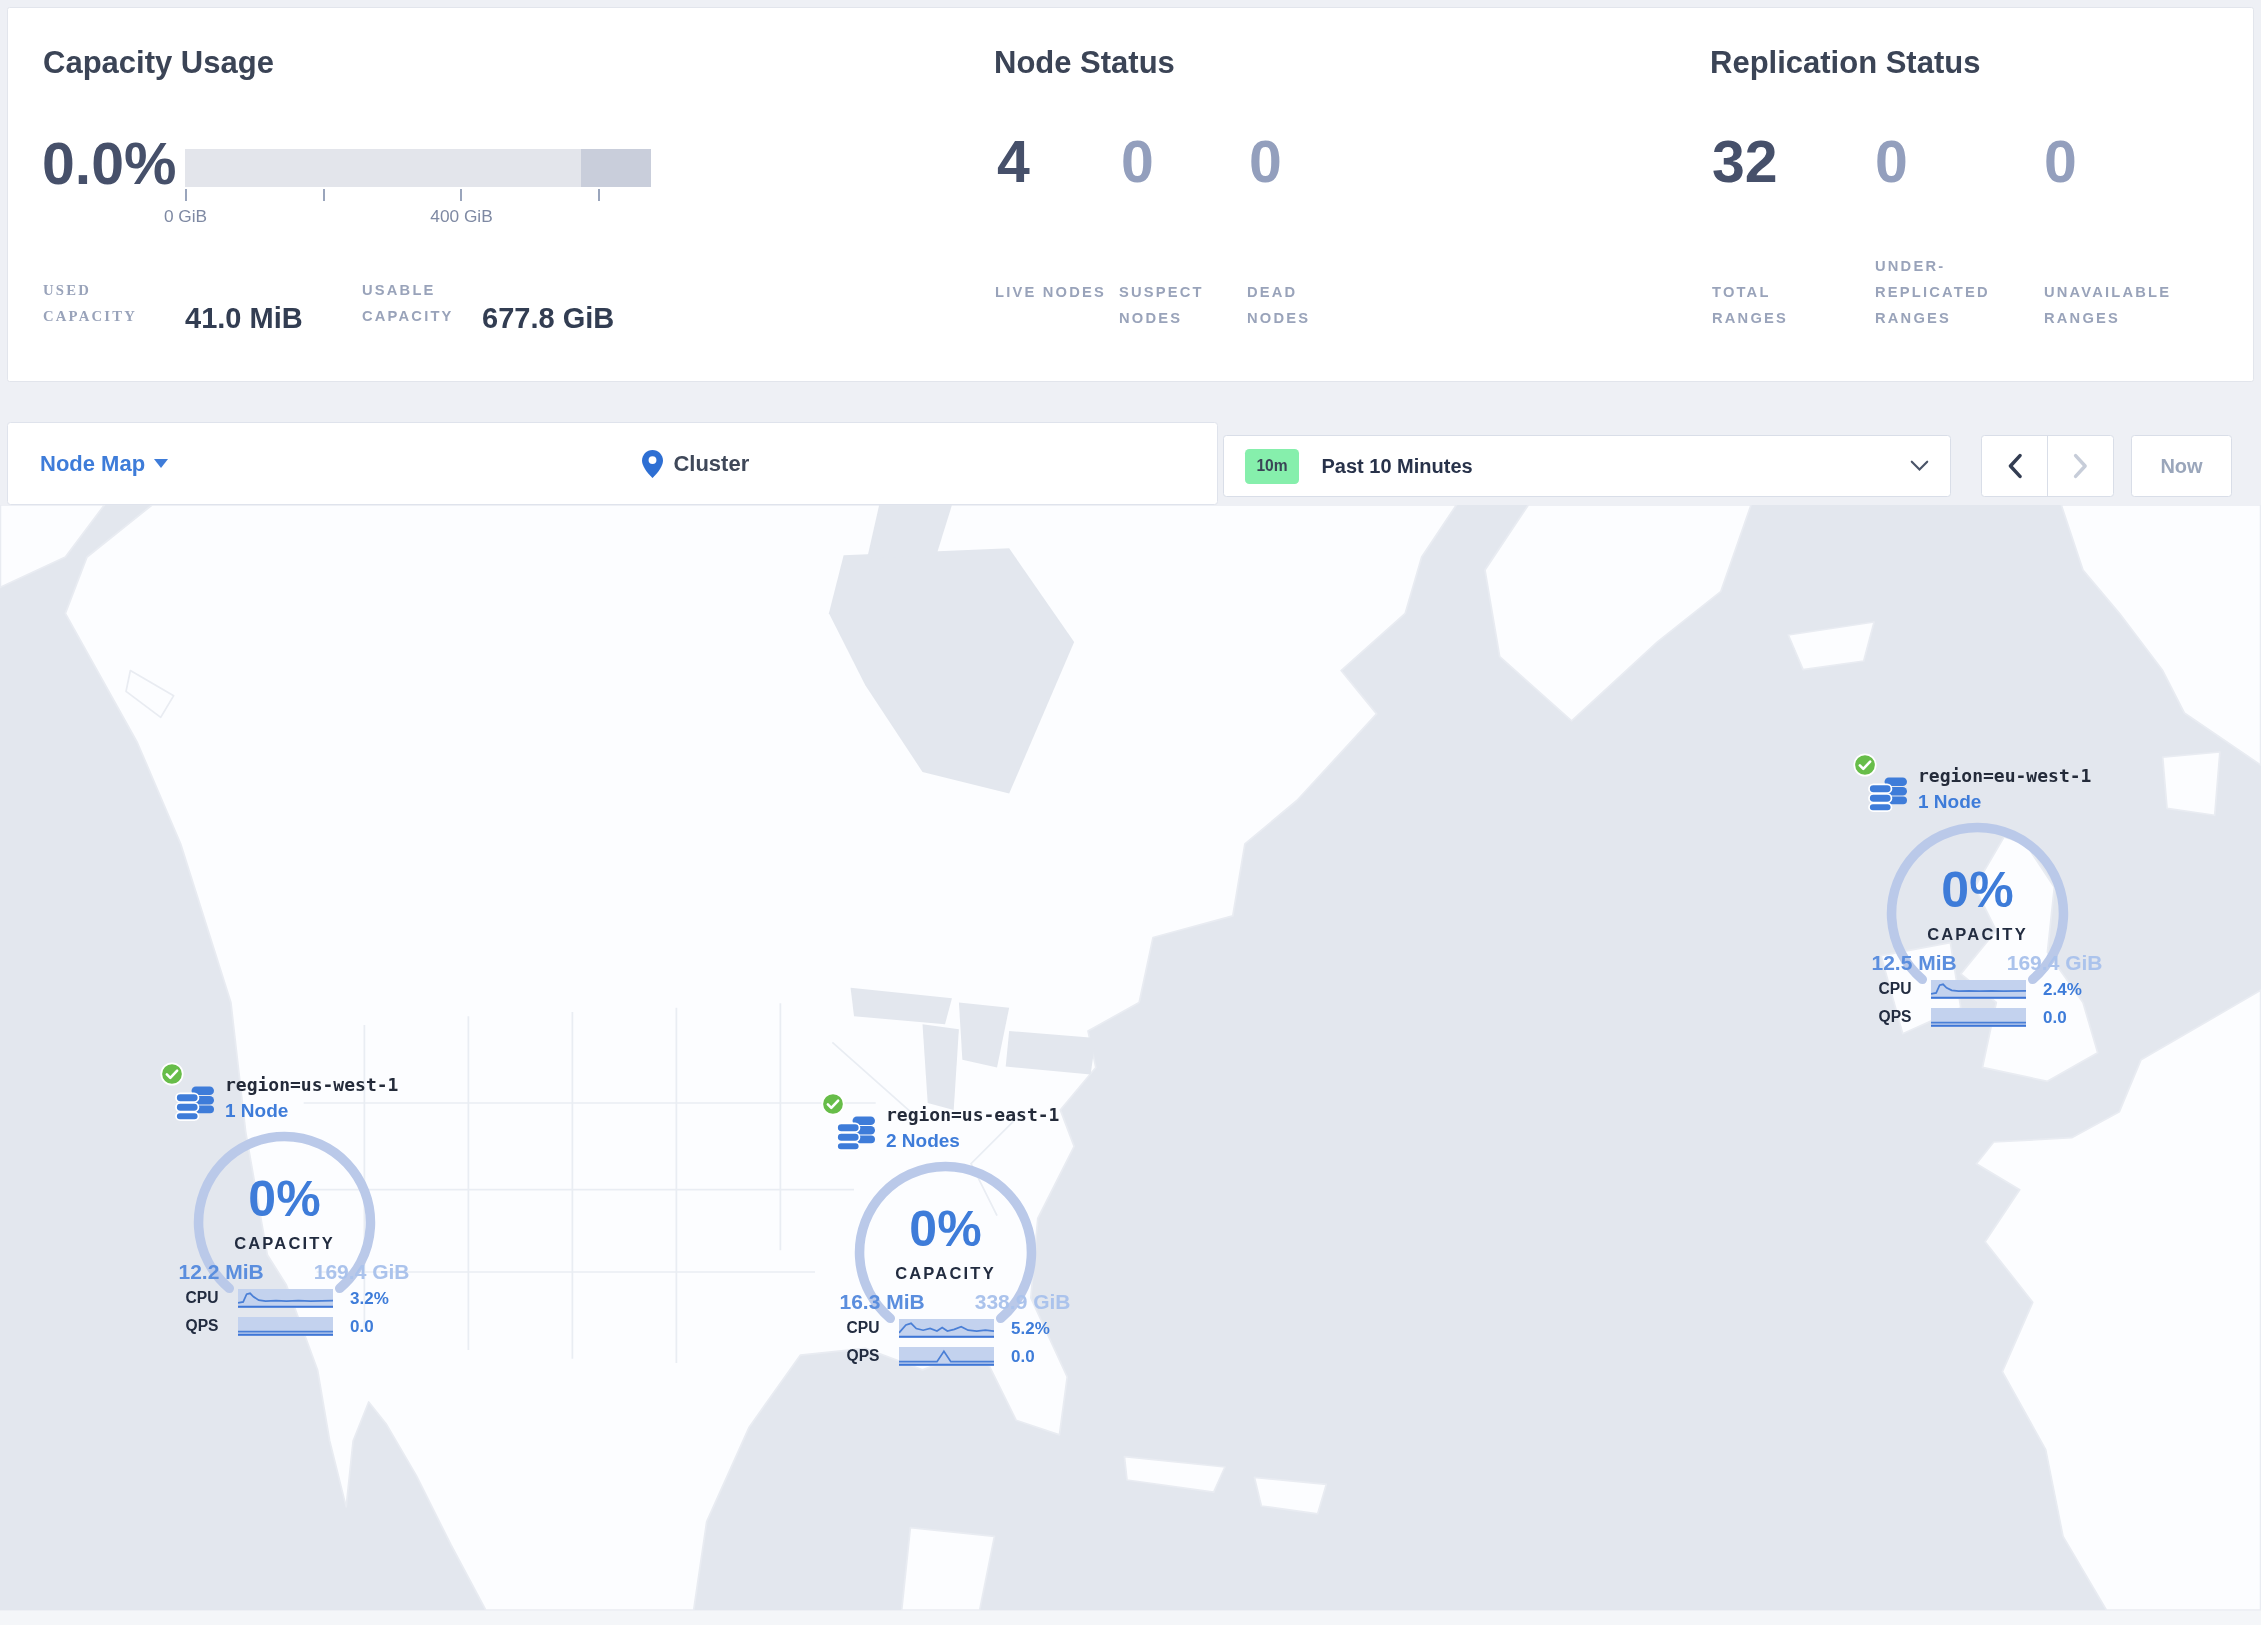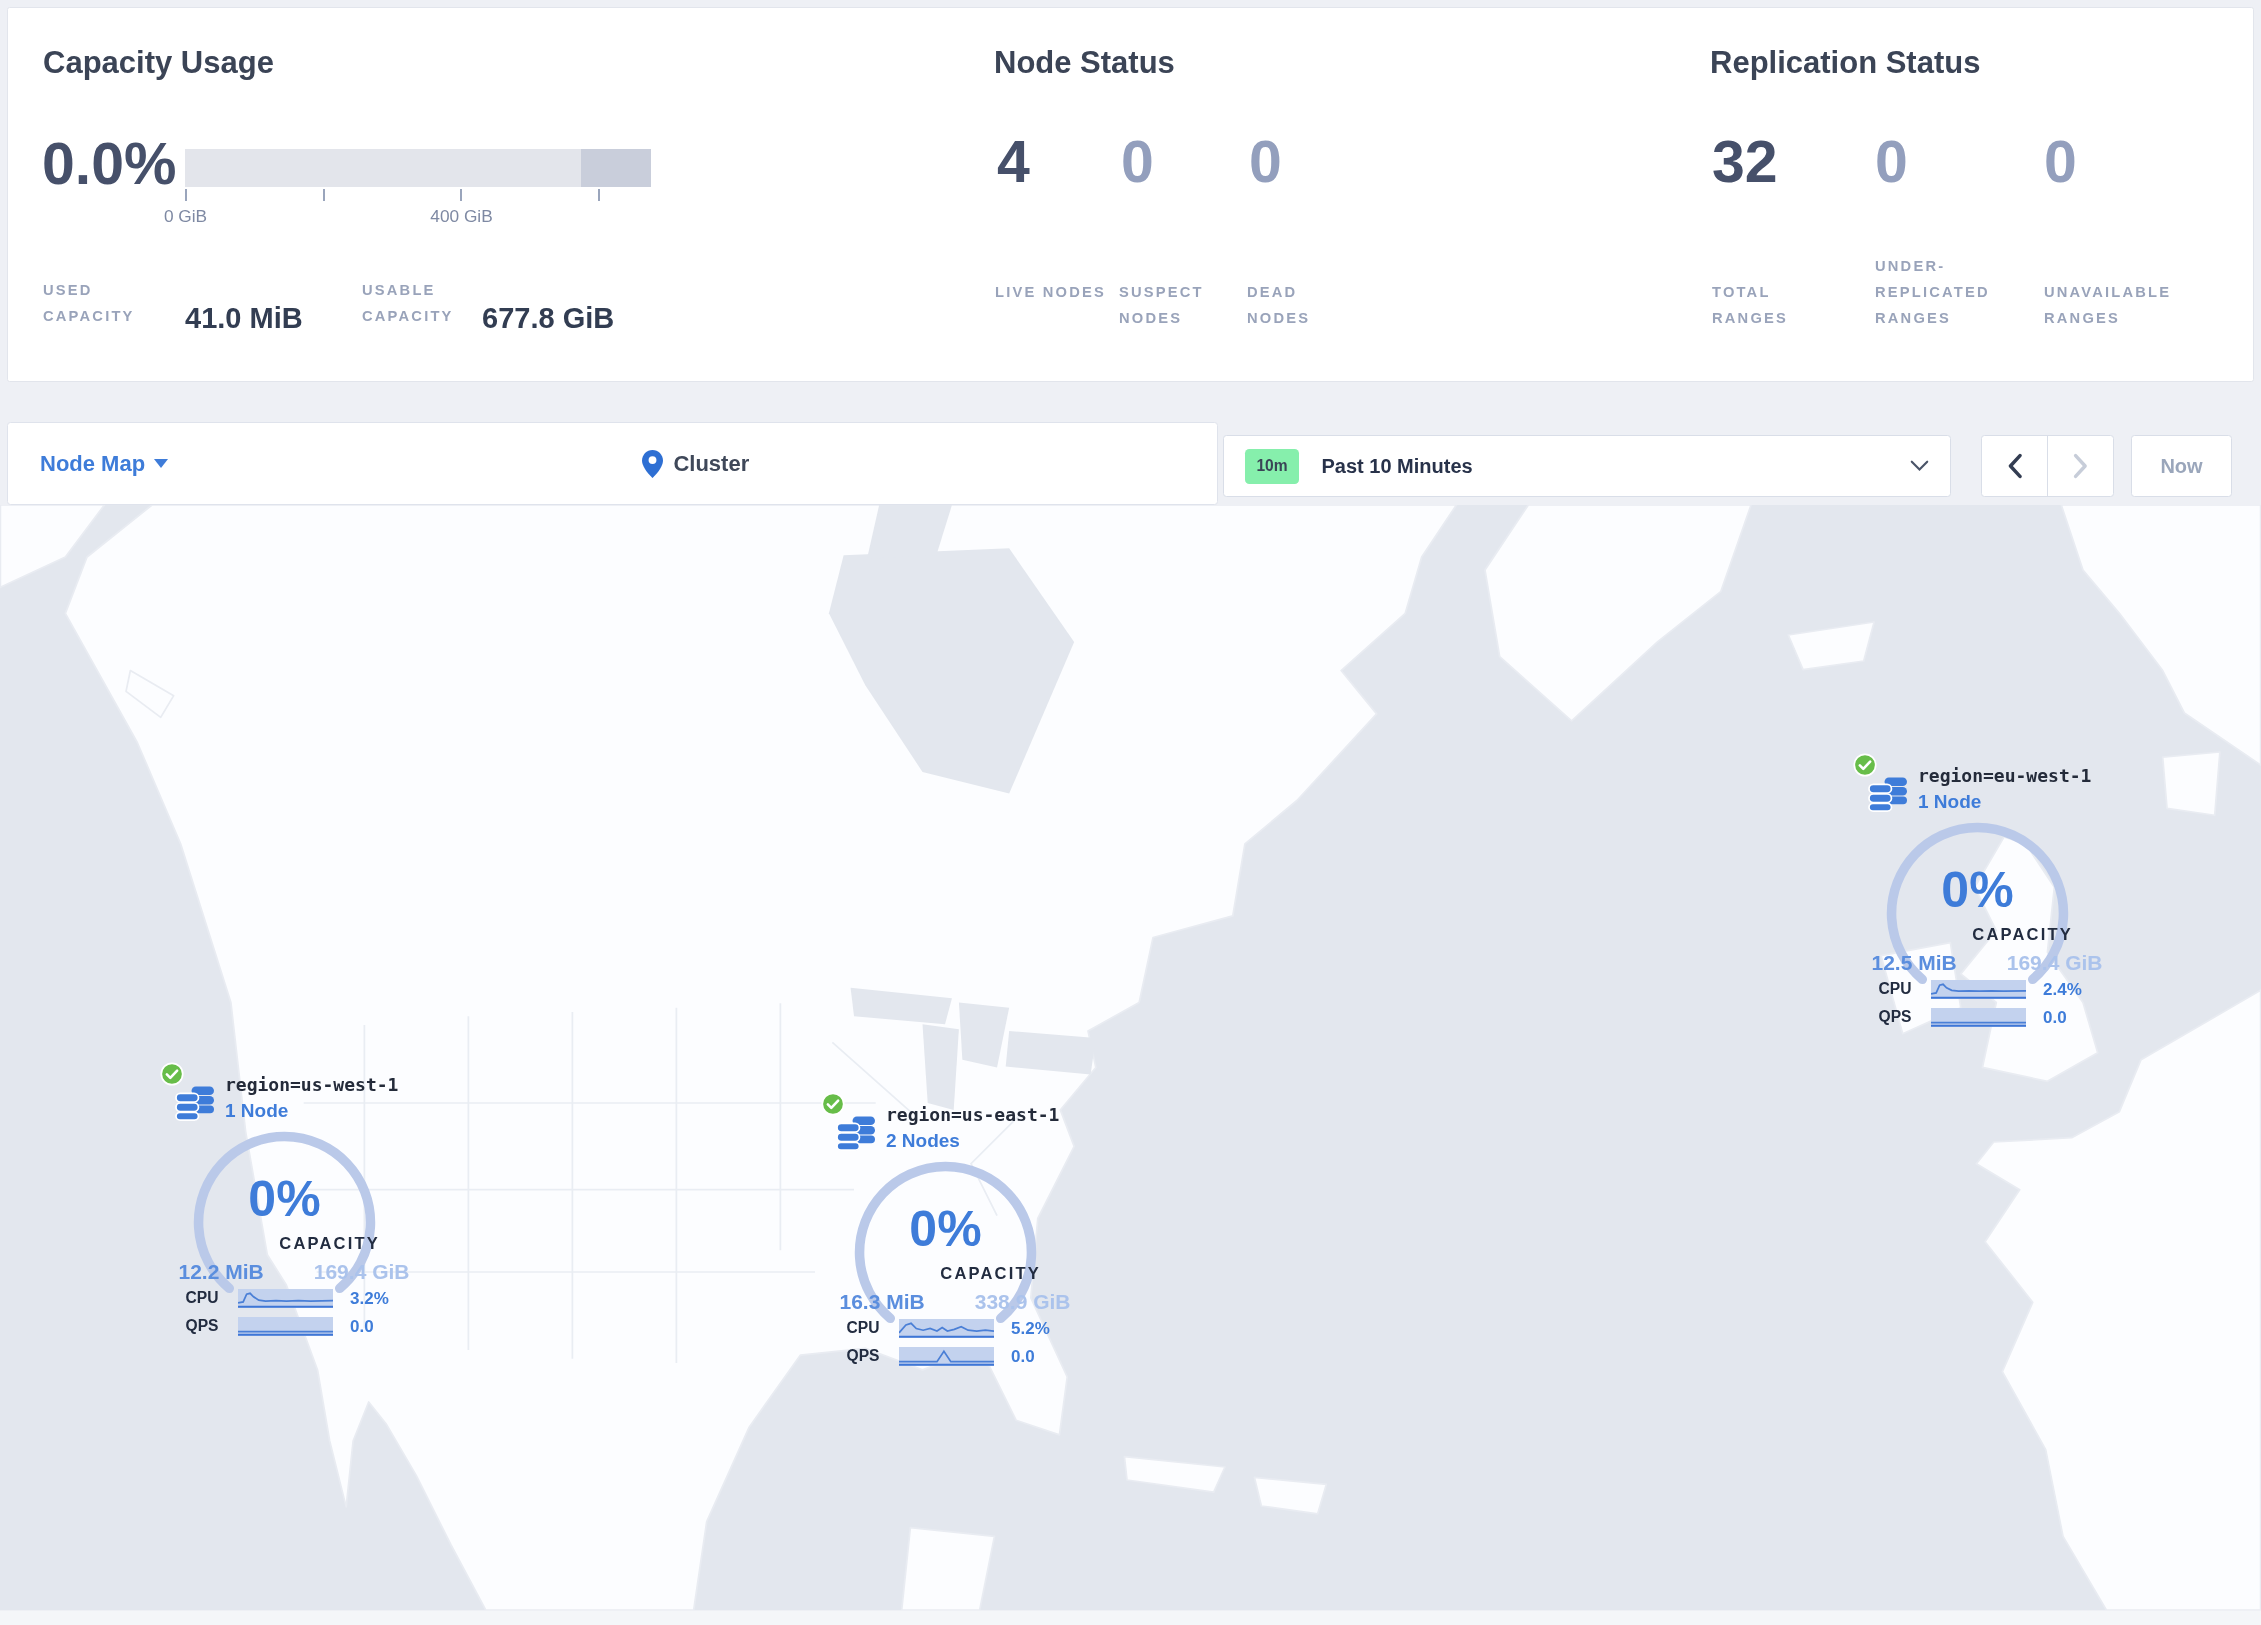--- a/index.html
+++ b/index.html
@@ -49,21 +49,21 @@
   
   .marker { width:260px; height:286px; position:absolute; cursor:pointer; }
   .marker .check { left:3.5px; top:0; width:24px; height:24px; }
   .marker .dbicon { left:19px; top:21px; width:40px; height:38px; }
   .marker .name { left:69px; top:12px; font-family:"DejaVu Sans Mono", monospace;
                   font-size:18px; font-weight:700; color:#242b3a; white-space:nowrap; }
   .marker .nodes { left:69px; top:38px; font-size:19px; font-weight:700; color:#3e7cd9; }
   .marker .gauge { left:33px; top:65px; }
   .marker .pct { left:33px; top:108px; width:191px; text-align:center;
                  font-size:50px; font-weight:700; color:#3e7cd9; }
-  .marker .caplabel { left:33px; top:172px; width:191px; text-align:right;
+  .marker .caplabel { left:33px; top:172px; width:191px; text-align:center;
                       font-size:16.5px; font-weight:700; letter-spacing:2.2px; color:#222c40; }
   .marker .vals { left:22.5px; top:198px; width:231px; display:flex; justify-content:space-between; }
   .marker .vals .used { font-size:21px; font-weight:600; color:#5b8ede; }
   .marker .vals .total { font-size:21px; font-weight:600; color:#abc3ec; }
   .metric-row { position:absolute; left:0; width:260px; height:21px; }
   .metric-row .mlabel { position:absolute; left:29.5px; top:0; font-size:15.6px; font-weight:700; color:#222c40; }
   .metric-row .spark { position:absolute; left:82px; top:0; }
   .metric-row .mval { position:absolute; left:194px; top:0; font-size:17px; font-weight:700; color:#3e7cd9; }
   .row-cpu { top:227px; }
   .row-qps { top:255px; }
@@ -77,21 +77,21 @@
 <div class="abs big-num" style="left:42px;top:130px;">0.0%</div>
 <div id="cap-bar" class="abs">
   <div id="cap-bar-tail"></div>
 </div>
 <div class="abs tick" style="left:185px;"></div>
 <div class="abs tick" style="left:323px;"></div>
 <div class="abs tick" style="left:460px;"></div>
 <div class="abs tick" style="left:598px;"></div>
 <div class="abs tick-label" style="left:151px;width:69px;">0 GiB</div>
 <div class="abs tick-label" style="left:418px;width:87px;">400 GiB</div>
-<div class="abs small-caps" style="left:43px;top:277px;width:117px;">USED CAPACITY</div>
+<div class="abs small-caps" style="left:43px;top:277px;width:117px;font-family:Liberation Serif, serif;">USED CAPACITY</div>
 <div class="abs stat-val" style="left:185px;top:302px;">41.0 MiB</div>
 <div class="abs small-caps" style="left:362px;top:277px;width:126px;">USABLE CAPACITY</div>
 <div class="abs stat-val" style="left:482px;top:302px;">677.8 GiB</div>
 
 <div class="abs sec-title" style="left:994px;top:45px;">Node Status</div>
 <div class="abs big-num" style="left:997px;top:128px;">4</div>
 <div class="abs big-num light" style="left:1121px;top:128px;">0</div>
 <div class="abs big-num light" style="left:1249px;top:128px;">0</div>
 <div class="abs small-caps" style="left:995px;top:279px;width:113px;">LIVE NODES</div>
 <div class="abs small-caps" style="left:1119px;top:279px;width:113px;">SUSPECT NODES</div>

